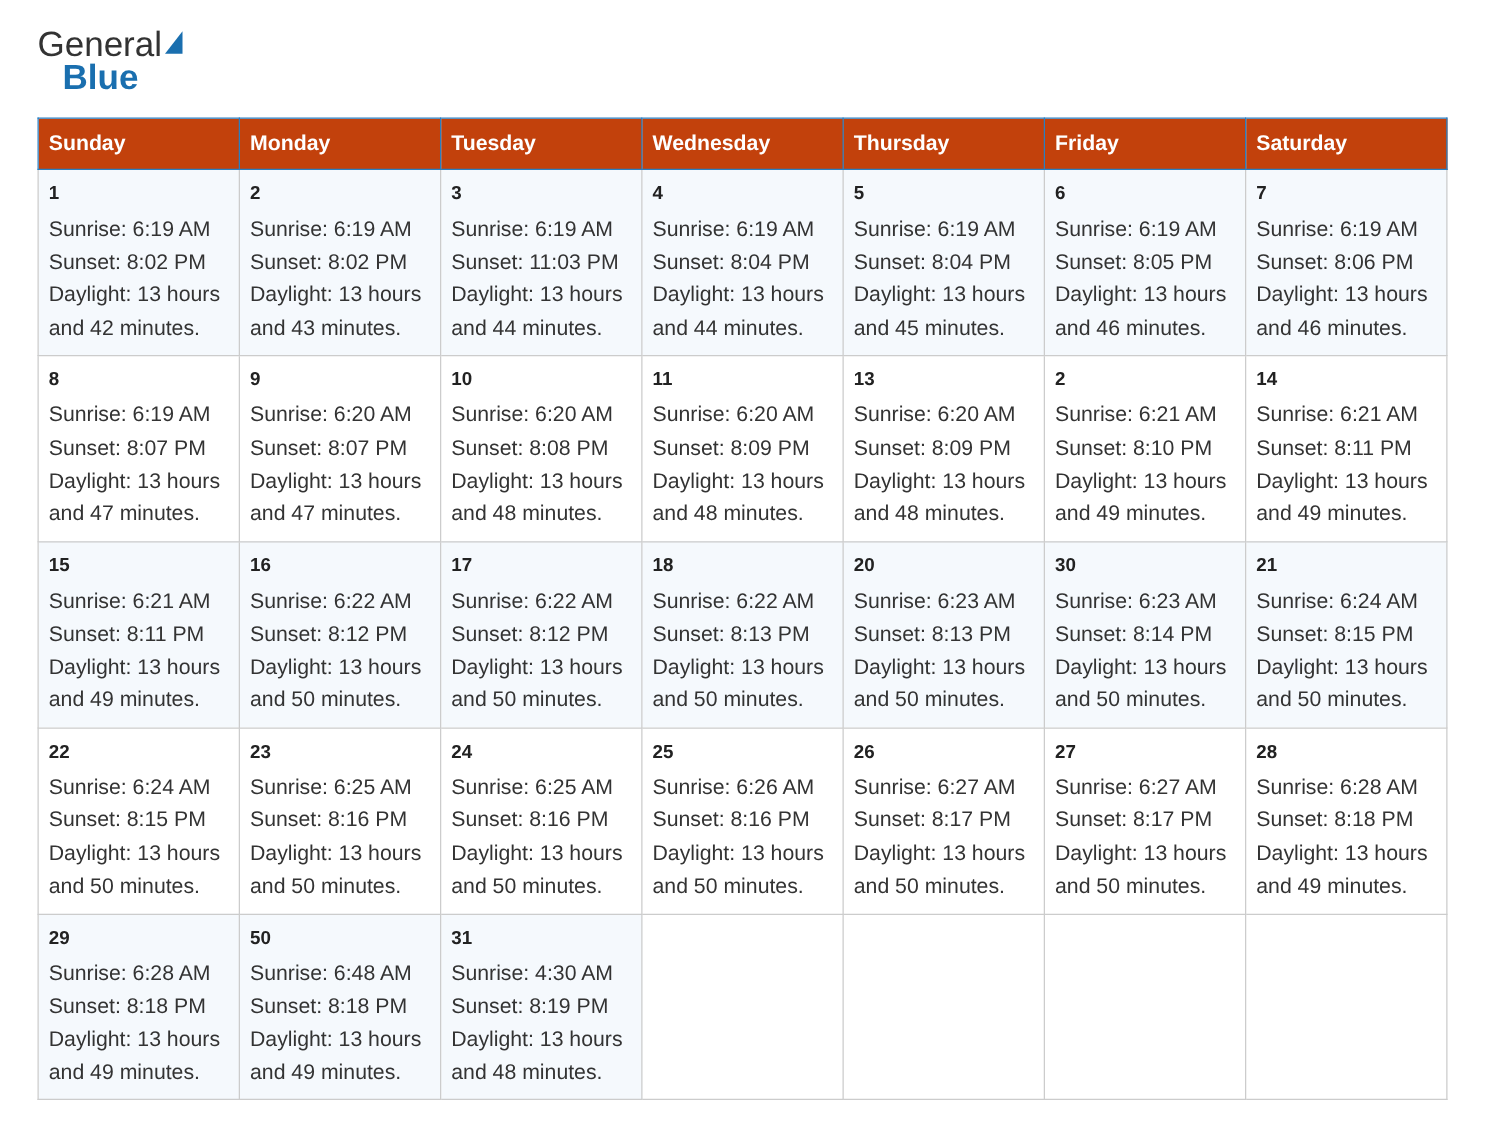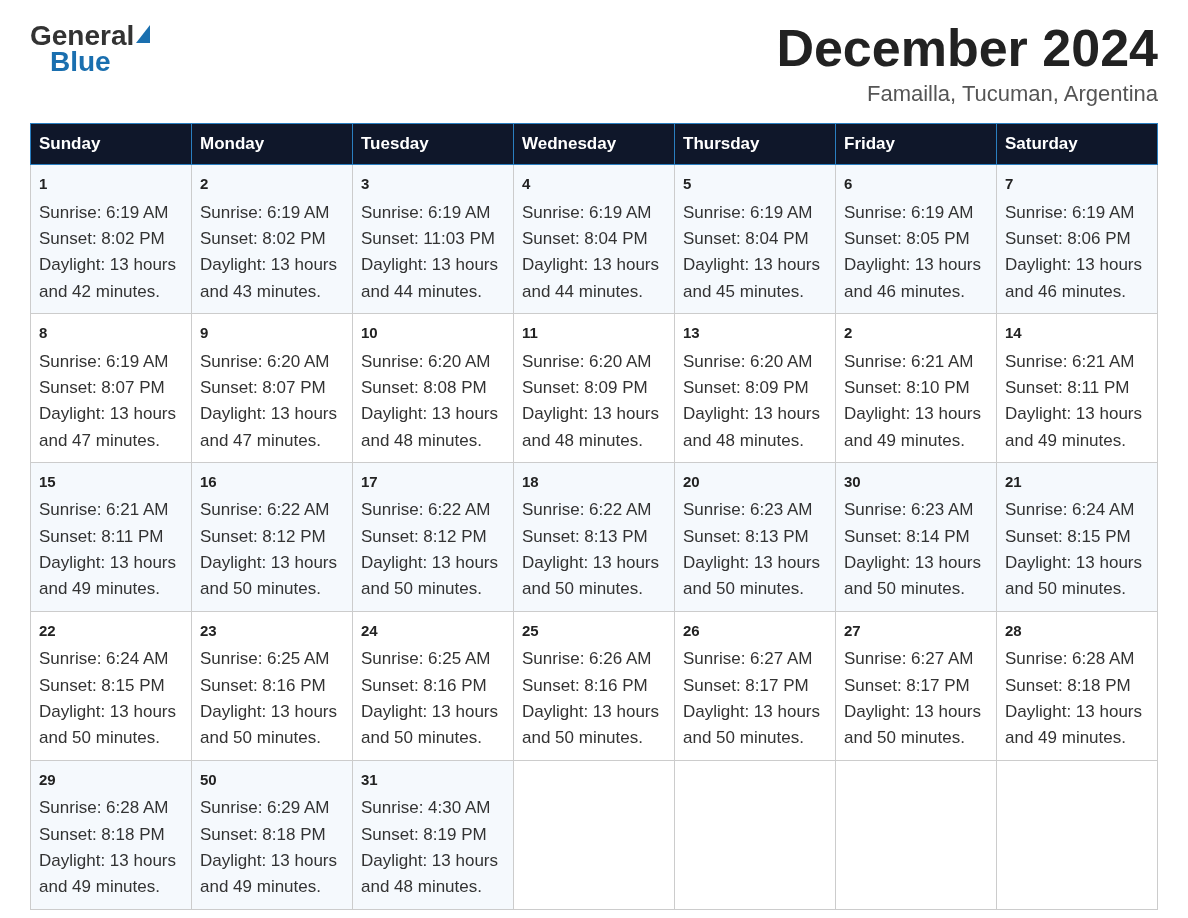--- a/index.html
+++ b/index.html
@@ -18,21 +18,21 @@
     }
     .logo {
       display: flex;
       flex-direction: column;
       align-items: flex-start;
     }
     .logo-text {
       display: flex;
       align-items: center;
       font-size: 28px;
-      font-weight: bold;
+      font-weight: normal;
       color: #333;
     }
     .logo-general { color: #333; }
     .logo-triangle {
       width: 0;
       height: 0;
       border-left: 14px solid transparent;
       border-bottom: 18px solid #1a6faf;
       margin-left: 2px;
       margin-top: -4px;
@@ -57,21 +57,21 @@
       font-size: 22px;
       color: #555;
       margin-top: 4px;
     }
     table {
       width: 100%;
       border-collapse: collapse;
       table-layout: fixed;
     }
     thead th {
-      background-color: #0f172a;
+      background-color: #c2410c;
       color: #fff;
       padding: 10px 8px;
       font-size: 17px;
       font-weight: bold;
       text-align: left;
       border: 1px solid #2a7fc1;
     }
     tbody td {
       vertical-align: top;
       padding: 8px 8px;
@@ -107,24 +107,20 @@
 
 <div class="header">
   <div class="logo">
     <div class="logo-text">
       <span class="logo-general">General</span>
       <div class="logo-triangle"></div>
     </div>
     <div style="display:flex; align-items:center; margin-left:16px;">
       <span class="logo-underline">Blue</span>
     </div>
-  </div>
-  <div class="title-section">
-    <div class="main-title">December 2024</div>
-    <div class="subtitle">Famailla, Tucuman, Argentina</div>
   </div>
 </div>
 
 <table>
   <thead>
     <tr>
       <th>Sunday</th>
       <th>Monday</th>
       <th>Tuesday</th>
       <th>Wednesday</th>
@@ -254,21 +250,21 @@
           <div class="day-info"><span>Sunrise: 6:28 AM</span><br><span>Sunset: 8:18 PM</span><br><span>Daylight: 13 hours</span><br><span>and 49 minutes.</span></div>
         </td>
       </tr>
       <tr>
         <td>
           <div class="day-number">29</div>
           <div class="day-info"><span>Sunrise: 6:28 AM</span><br><span>Sunset: 8:18 PM</span><br><span>Daylight: 13 hours</span><br><span>and 49 minutes.</span></div>
         </td>
         <td>
           <div class="day-number">50</div>
-          <div class="day-info"><span>Sunrise: 6:29 AM</span><br><span>Sunset: 8:18 PM</span><br><span>Daylight: 13 hours</span><br><span>and 49 minutes.</span></div>
+          <div class="day-info"><span>Sunrise: 6:48 AM</span><br><span>Sunset: 8:18 PM</span><br><span>Daylight: 13 hours</span><br><span>and 49 minutes.</span></div>
         </td>
         <td>
           <div class="day-number">31</div>
           <div class="day-info"><span>Sunrise: 4:30 AM</span><br><span>Sunset: 8:19 PM</span><br><span>Daylight: 13 hours</span><br><span>and 48 minutes.</span></div>
         </td>
         <td class="empty-cell" style="background: rgb(255, 255, 255);"></td>
         <td class="empty-cell" style="background: rgb(255, 255, 255);"></td>
         <td class="empty-cell" style="background: rgb(255, 255, 255);"></td>
         <td class="empty-cell" style="background: rgb(255, 255, 255);"></td>
       </tr>

